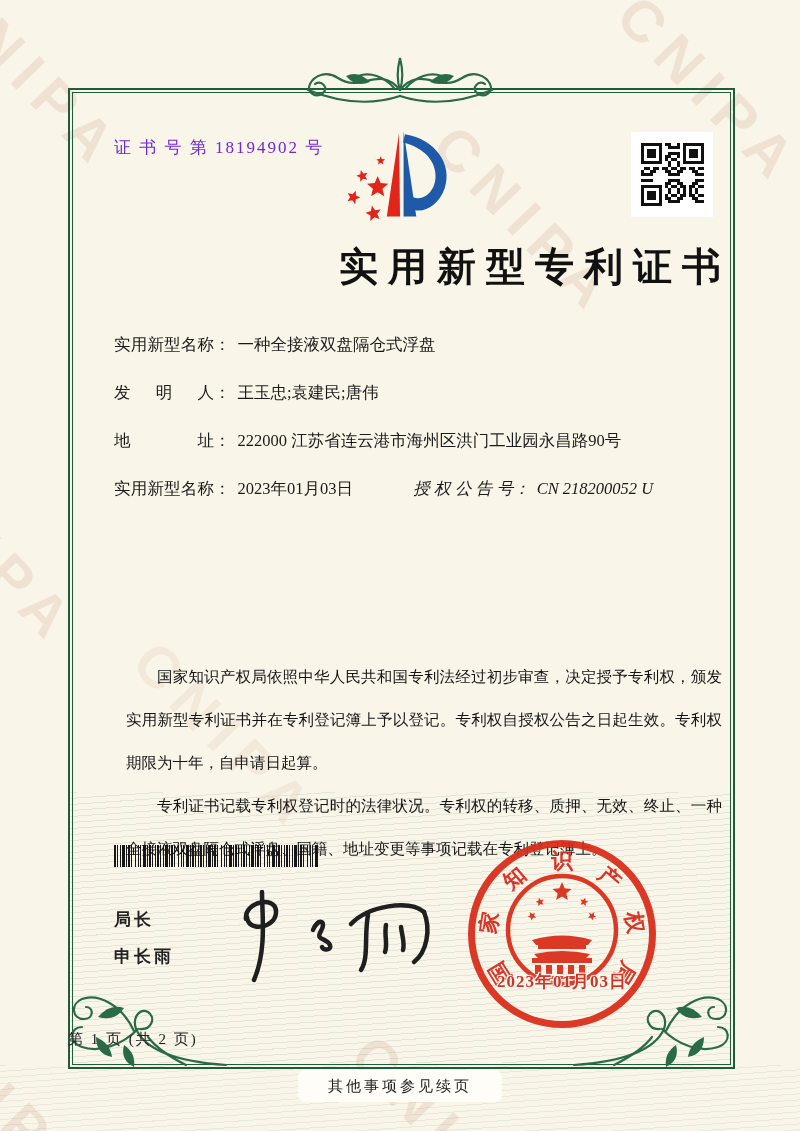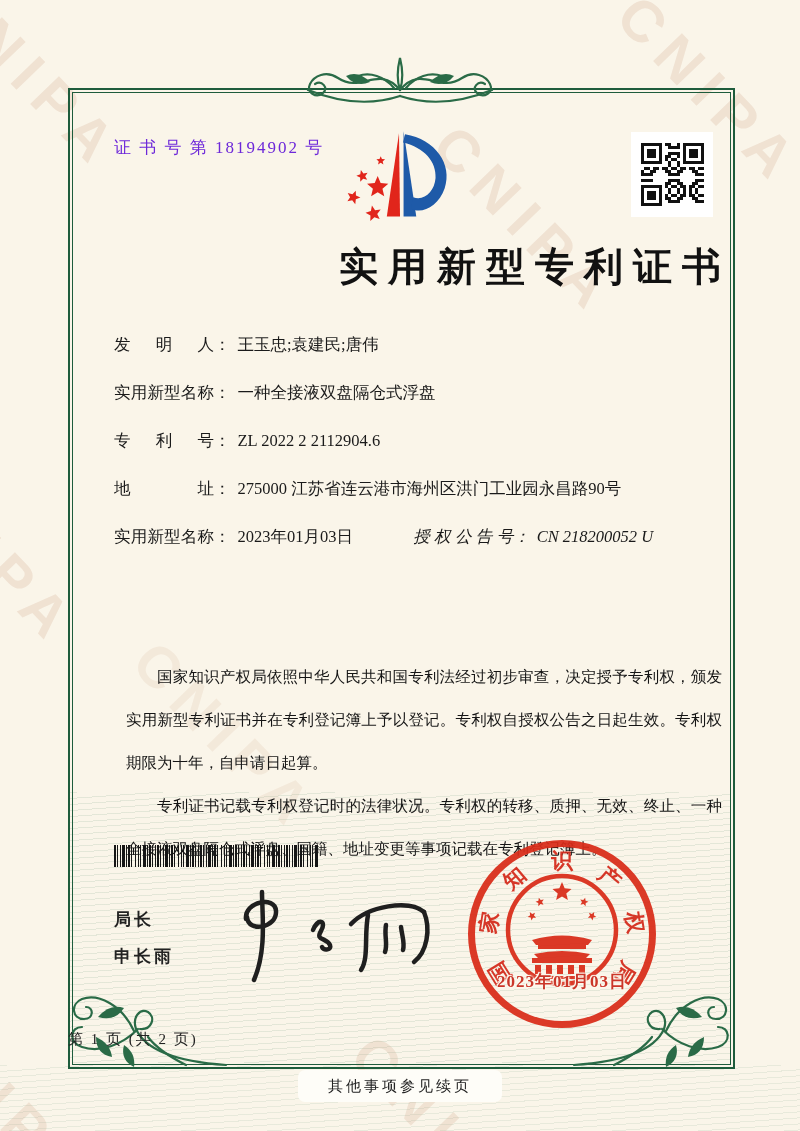--- a/index.html
+++ b/index.html
@@ -375,24 +375,23 @@
           <rect x="9" y="60" width="3" height="3" fill="#111"></rect>
           <rect x="12" y="60" width="3" height="3" fill="#111"></rect>
           <rect x="15" y="60" width="3" height="3" fill="#111"></rect>
           <rect x="18" y="60" width="3" height="3" fill="#111"></rect>
         </svg>
     </div>
 
     <div class="title">实用新型专利证书</div>
 
     <div class="fields">
+      <div class="frow"><span class="flabel">实用新型名称</span><span class="fcolon">：</span><span class="fvalue">一种全接液双盘隔仓式浮盘</span></div>
       <div class="frow"><span class="flabel">发明人</span><span class="fcolon">：</span><span class="fvalue">王玉忠;袁建民;唐伟</span></div>
-      <div class="frow"><span class="flabel">实用新型名称</span><span class="fcolon">：</span><span class="fvalue">一种全接液双盘隔仓式浮盘</span></div>
-      <div class="frow"><span class="flabel">专利号</span><span class="fcolon">：</span><span class="fvalue">ZL 2022 2 2112904.6</span></div>
-      <div class="frow"><span class="flabel">地址</span><span class="fcolon">：</span><span class="fvalue">275000 江苏省连云港市海州区洪门工业园永昌路90号</span></div>
+      <div class="frow"><span class="flabel">地址</span><span class="fcolon">：</span><span class="fvalue">222000 江苏省连云港市海州区洪门工业园永昌路90号</span></div>
       <div class="frow">
         <span class="flabel">实用新型名称</span><span class="fcolon">：</span><span class="fvalue">2023年01月03日</span>
         <span class="grant-group">
           <span class="flabel">授权公告号</span><span class="fcolon">：</span><span class="fvalue">CN 218200052 U</span>
         </span>
       </div>
     </div>
 
     <div class="paras">
       <p>国家知识产权局依照中华人民共和国专利法经过初步审查，决定授予专利权，颁发实用新型专利证书并在专利登记簿上予以登记。专利权自授权公告之日起生效。专利权期限为十年，自申请日起算。</p>

